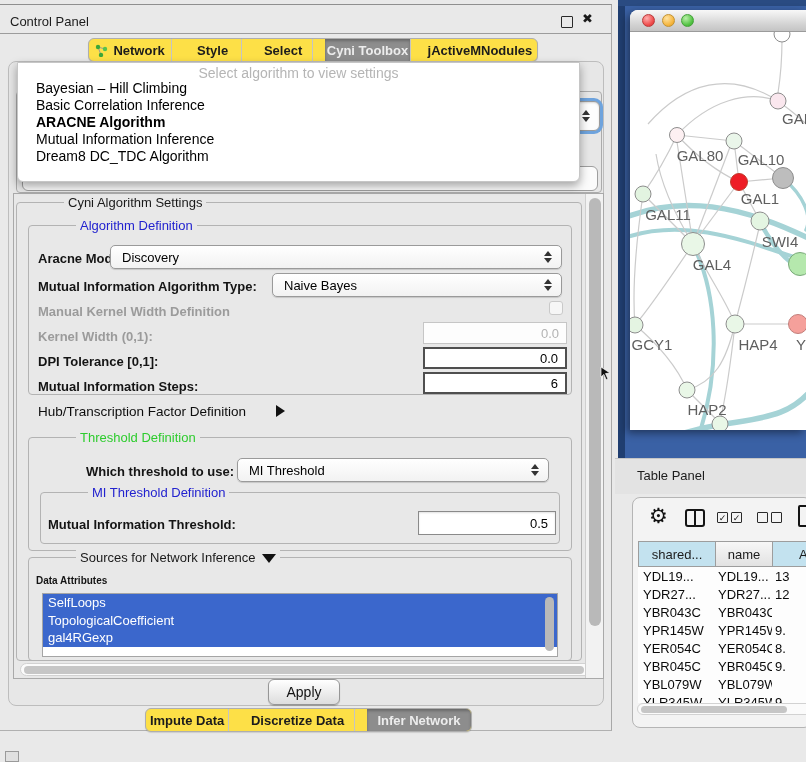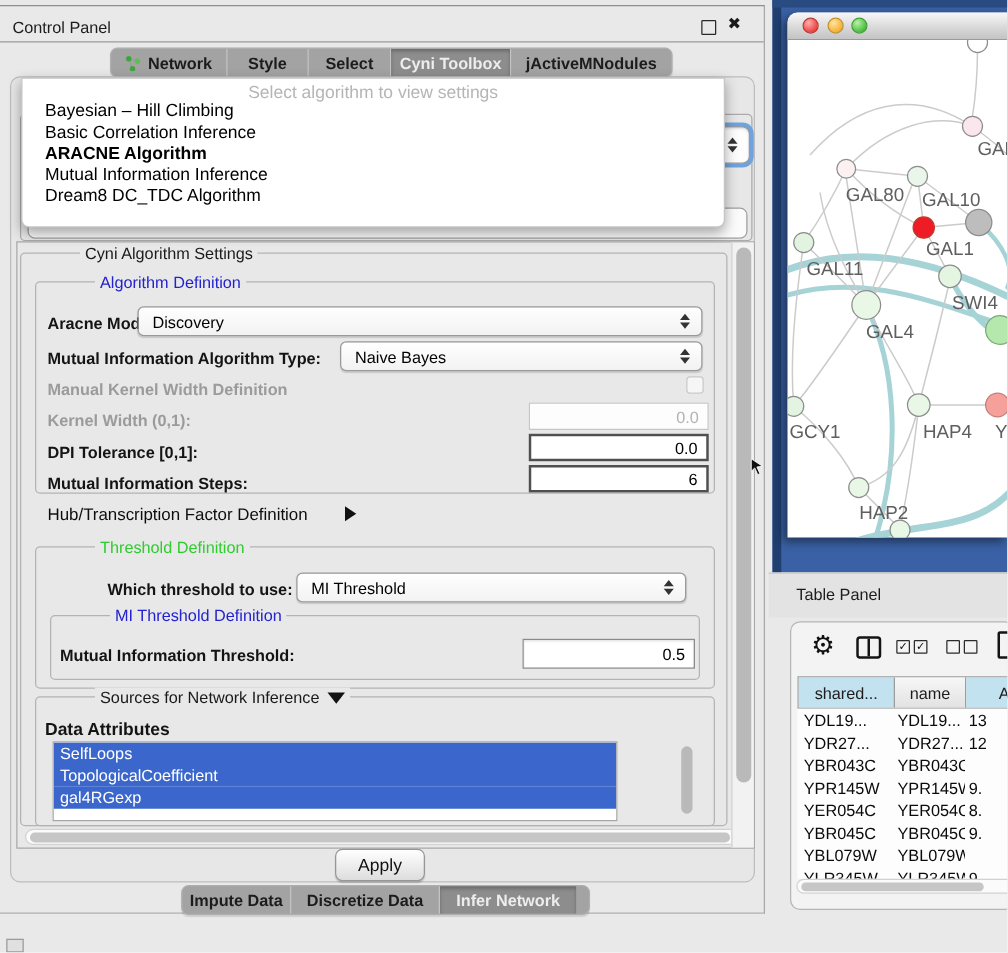--- a/index.html
+++ b/index.html
@@ -7,22 +7,22 @@
         font-family:"Liberation Sans","DejaVu Sans",sans-serif;color:#1a1a1a;}
   .abs{position:absolute;}
   
   .cp-window{left:0;top:4px;width:612px;height:727px;background:#e9e9e9;
              border-top:1px solid #8f8f8f;border-right:1px solid #a8a8a8;border-bottom:1px solid #b0b0b0;box-sizing:border-box;}
   .cp-title{left:10px;top:9px;font-size:13px;color:#1c1c1c;}
   .win-float{left:561px;top:11px;width:10px;height:10px;border:1.6px solid #2a2a2a;border-radius:1px;}
   .win-close{left:582px;top:6px;font-size:13px;font-weight:700;color:#1a1a1a;}
   .titlebar-sep{left:0;top:28px;width:611px;height:0;border-top:1px solid #9c9c9c;}
   
-  .seg{display:flex;height:22px;background:#a3a3a3;border:1px solid #aeaeae;border-radius:6px;overflow:hidden;
-       box-shadow:0 1px 1px rgba(0,0,0,.12);}
+  .seg{display:flex;height:22px;background:#fde047;border:1px solid #aeaeae;border-radius:6px;overflow:hidden;
+       box-shadow:0 1px 1px rgba(0,0,0,.12);gap:12px;}
   .seg .tab{display:flex;align-items:center;justify-content:center;gap:5px;font-size:13px;font-weight:600;
             color:#1c1c1c;border-right:1px solid #c4c4c4;box-sizing:border-box;}
   .seg .tab:last-child{border-right:none;}
   .seg .tab.sel{background:#8d8d8d;color:#ededed;box-shadow:inset 0 2px 3px rgba(0,0,0,.25);}
   
   .content-panel{left:8px;top:56px;width:596px;height:645px;background:#e7e7e7;border:1px solid #bdbdbd;border-radius:8px;box-sizing:border-box;}
   
   .frag-group{left:16px;top:86px;width:586px;height:102px;border:1px solid #ababab;border-radius:4px;background:#e7e7e7;box-sizing:border-box;}
   .frag-combo{left:548px;top:96px;width:52px;height:30px;background:#fdfdfd;border:1px solid #9a9a9a;border-radius:6px;
               box-shadow:0 0 0 3px #6ea3dd,inset 0 1px 2px rgba(0,0,0,.15);box-sizing:border-box;}
@@ -199,23 +199,23 @@
 
     <div class="groupbox" style="left:40px;top:487px;width:520px;height:52px;"></div>
     <span class="grouptitle blue" style="left:48px;top:480px;">MI Threshold Definition</span>
     <span class="lbl" style="left:48px;top:512px;">Mutual Information Threshold:</span>
     <div class="field med" style="left:418px;top:506px;width:138px;height:24px;">
         <span>0.5</span>
       </div>
 
     <div class="groupbox" style="left:28px;top:552px;width:544px;height:104px;"></div>
     <span class="grouptitle" style="left:36px;top:545px;"><span>Sources for Network Inference</span><span class="tri-down"></span></span>
-    <span class="lbl" style="left:36px;top:570px;font-size:14px;">Data Attributes</span>
-
-    <div class="listbox" style="left:42px;top:588px;width:452px;height:64px;">
+    <span class="lbl" style="left:36px;top:570px;font-size:10px;">Data Attributes</span>
+
+    <div class="listbox" style="left:42px;top:588px;width:516px;height:64px;">
       <div class="listrow">SelfLoops</div>
       <div class="listrow">TopologicalCoefficient</div>
       <div class="listrow">gal4RGexp</div>
     </div>
     <div class="vthumb" style="left:545px;top:592px;width:9px;height:54px;"></div>
 
     <div class="hscroll" style="left:20px;top:658px;width:572px;height:13px;">
       <div class="hthumb" style="left:3px;top:2px;width:560px;height:8px;"></div>
     </div>
 

